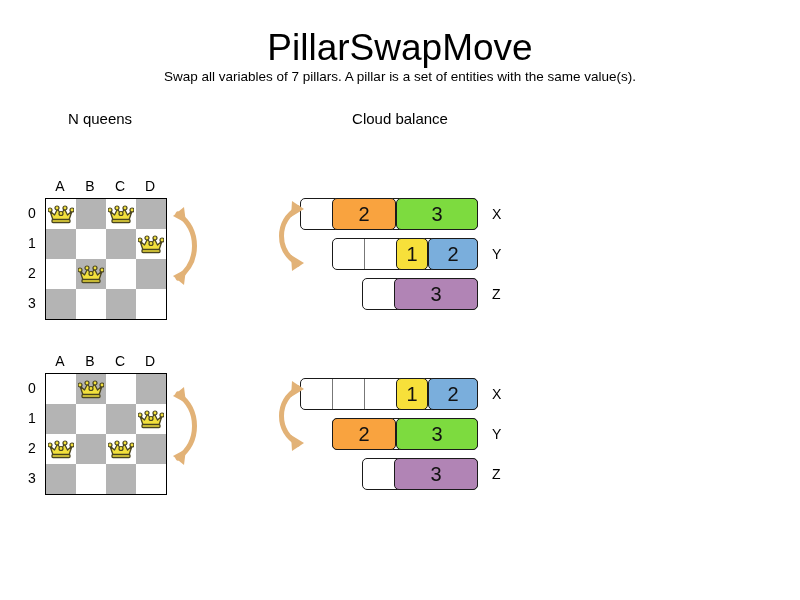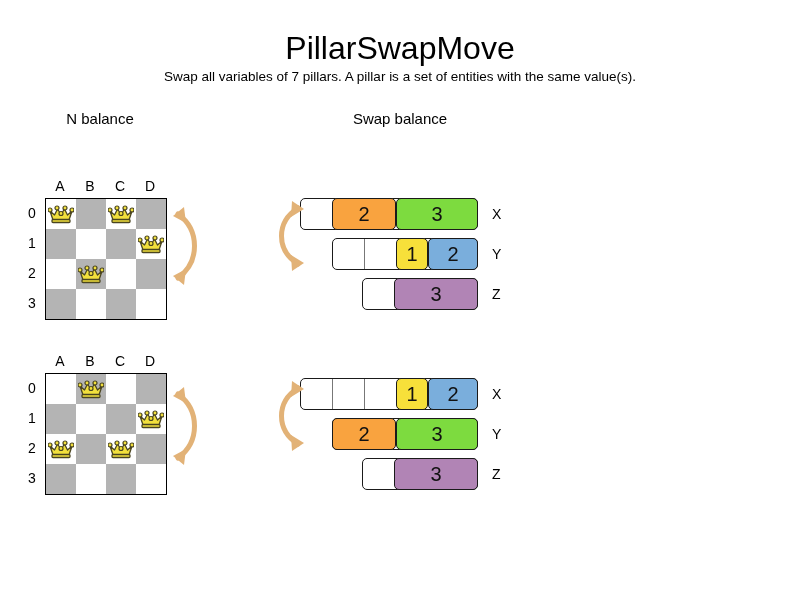--- a/index.html
+++ b/index.html
@@ -10,21 +10,21 @@
     font-family:"Liberation Sans", sans-serif;
     color:#000000;
     position:relative;
     overflow:hidden;
   }
   .page{position:relative;width:800px;height:600px;}
 
   
   .title{
     position:absolute;left:0;top:28px;width:800px;
-    text-align:center;font-size:32px;font-weight:normal;
+    text-align:center;font-size:37px;font-weight:normal;
     letter-spacing:0px;line-height:40px;
   }
   .subtitle{
     position:absolute;left:0;top:69px;width:800px;
     text-align:center;font-size:13.5px;line-height:16px;
   }
   .section-head{
     position:absolute;font-size:15px;text-align:center;
   }
   #sec-queens{left:20px;top:110px;width:160px;}
@@ -83,22 +83,22 @@
   .arrow{position:absolute;}
 </style>
 </head>
 <body>
 
 <div class="page">
 
   <div class="title">PillarSwapMove</div>
   <div class="subtitle">Swap all variables of 7 pillars. A pillar is a set of entities with the same value(s).</div>
 
-  <div class="section-head" id="sec-queens">N balance</div>
-  <div class="section-head" id="sec-cloud">Swap balance</div>
+  <div class="section-head" id="sec-queens">N queens</div>
+  <div class="section-head" id="sec-cloud">Cloud balance</div>
 
   <div class="board-wrap" id="board-0" style="left:15px;top:183px;width:175px;height:140px;">
       <div class="colhead" style="left: 30px;">A</div>
       <div class="colhead" style="left: 60px;">B</div>
       <div class="colhead" style="left: 90px;">C</div>
       <div class="colhead" style="left: 120px;">D</div>
       <div class="rowhead" style="top: 15px;">0</div>
       <div class="rowhead" style="top: 45px;">1</div>
       <div class="rowhead" style="top: 75px;">2</div>
       <div class="rowhead" style="top: 105px;">3</div>

